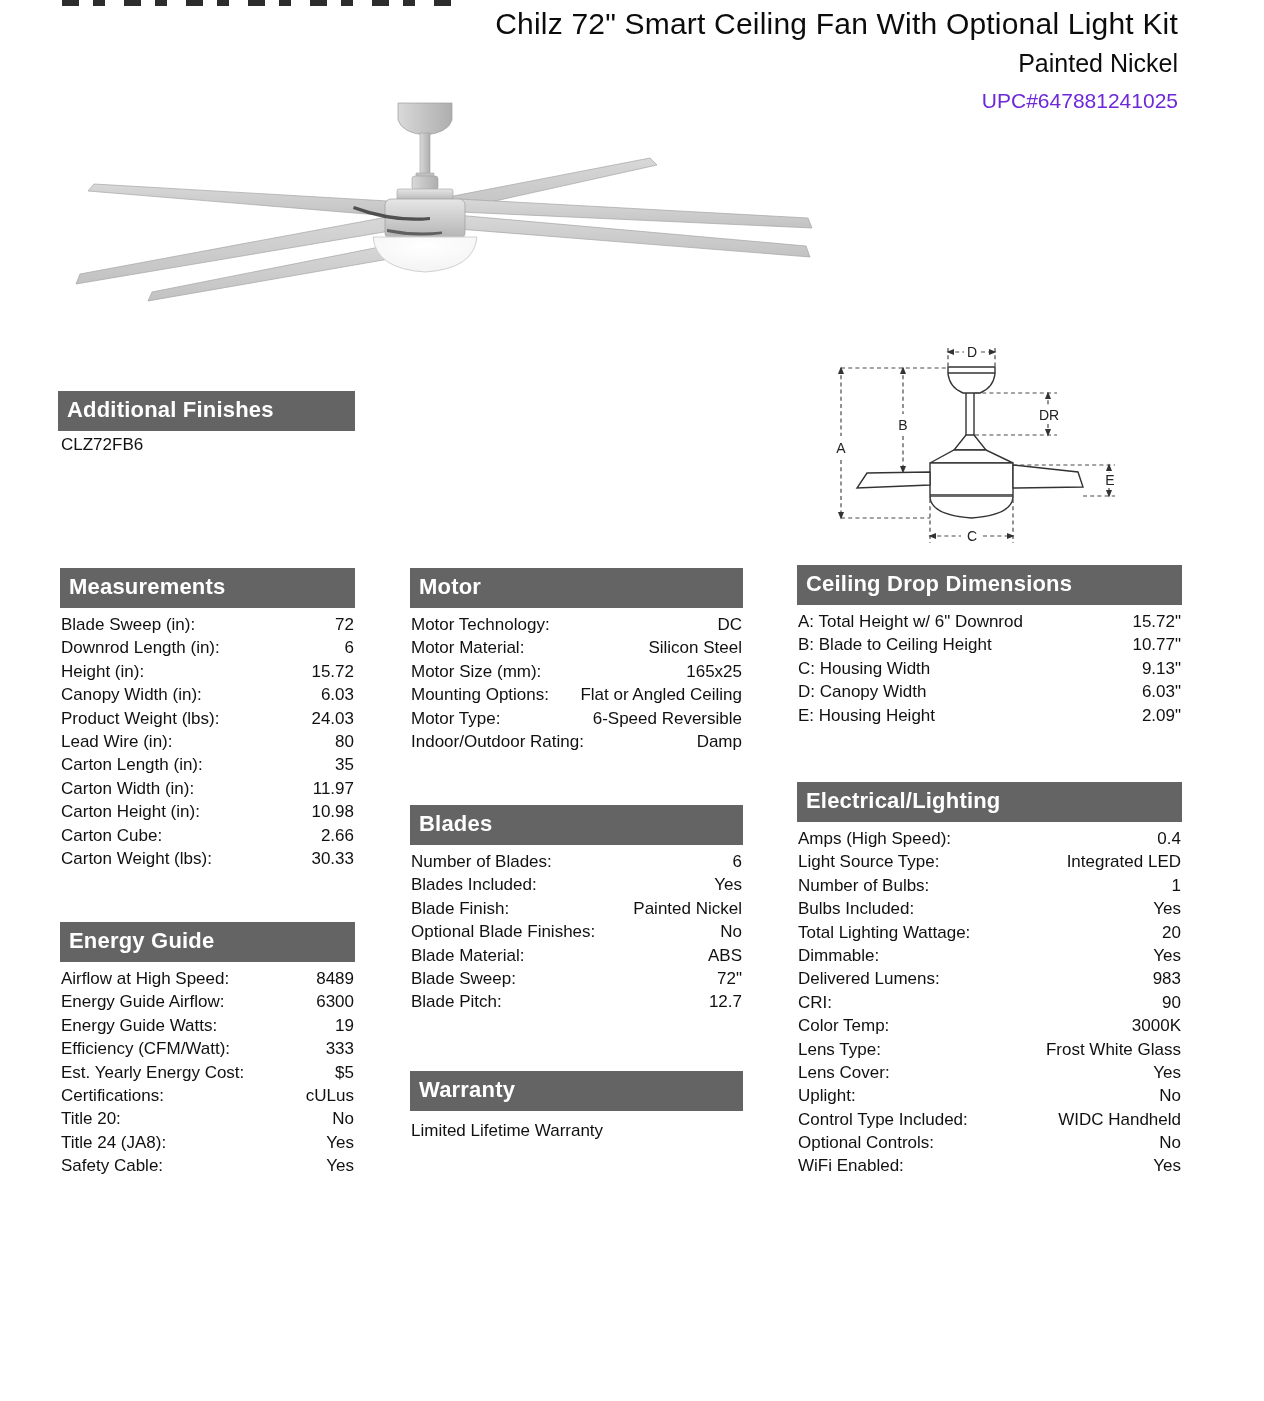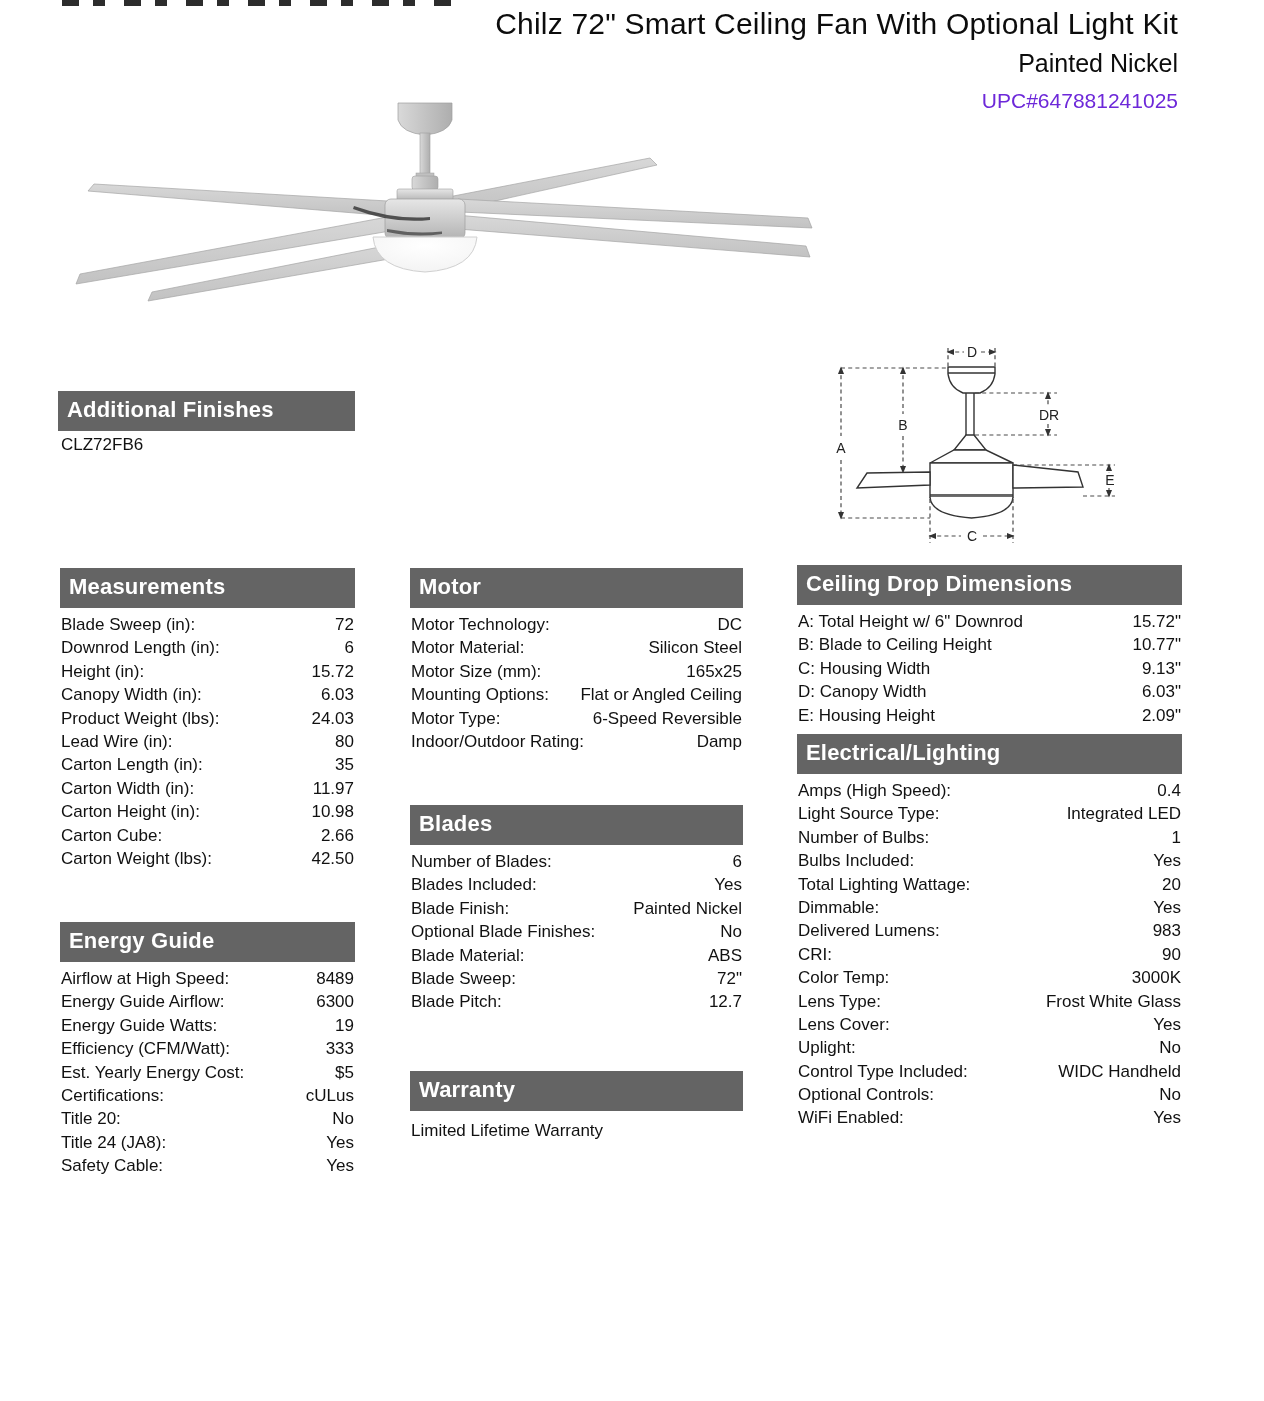--- a/index.html
+++ b/index.html
@@ -222,21 +222,21 @@
         <div class="spec-row">
           <span class="spec-label">Carton Height (in):</span>
           <span class="spec-value">10.98</span>
         </div>
         <div class="spec-row">
           <span class="spec-label">Carton Cube:</span>
           <span class="spec-value">2.66</span>
         </div>
         <div class="spec-row">
           <span class="spec-label">Carton Weight (lbs):</span>
-          <span class="spec-value">42.50</span>
+          <span class="spec-value">30.33</span>
         </div>
       </div>
   </section>
 
   <section class="spec-section" style="left:60px;top:922px;width:295px">
     <div class="sec-header">
       <span>Energy Guide</span>
     </div>
     <div class="sec-rows">
         <div class="spec-row">
@@ -374,21 +374,21 @@
           <span class="spec-label">D: Canopy Width</span>
           <span class="spec-value">6.03"</span>
         </div>
         <div class="spec-row">
           <span class="spec-label">E: Housing Height</span>
           <span class="spec-value">2.09"</span>
         </div>
       </div>
   </section>
 
-  <section class="spec-section" style="left:797px;top:734px;width:385px">
+  <section class="spec-section" style="left:797px;top:782px;width:385px">
     <div class="sec-header">
       <span>Electrical/Lighting</span>
     </div>
     <div class="sec-rows">
         <div class="spec-row">
           <span class="spec-label">Amps (High Speed):</span>
           <span class="spec-value">0.4</span>
         </div>
         <div class="spec-row">
           <span class="spec-label">Light Source Type:</span>

